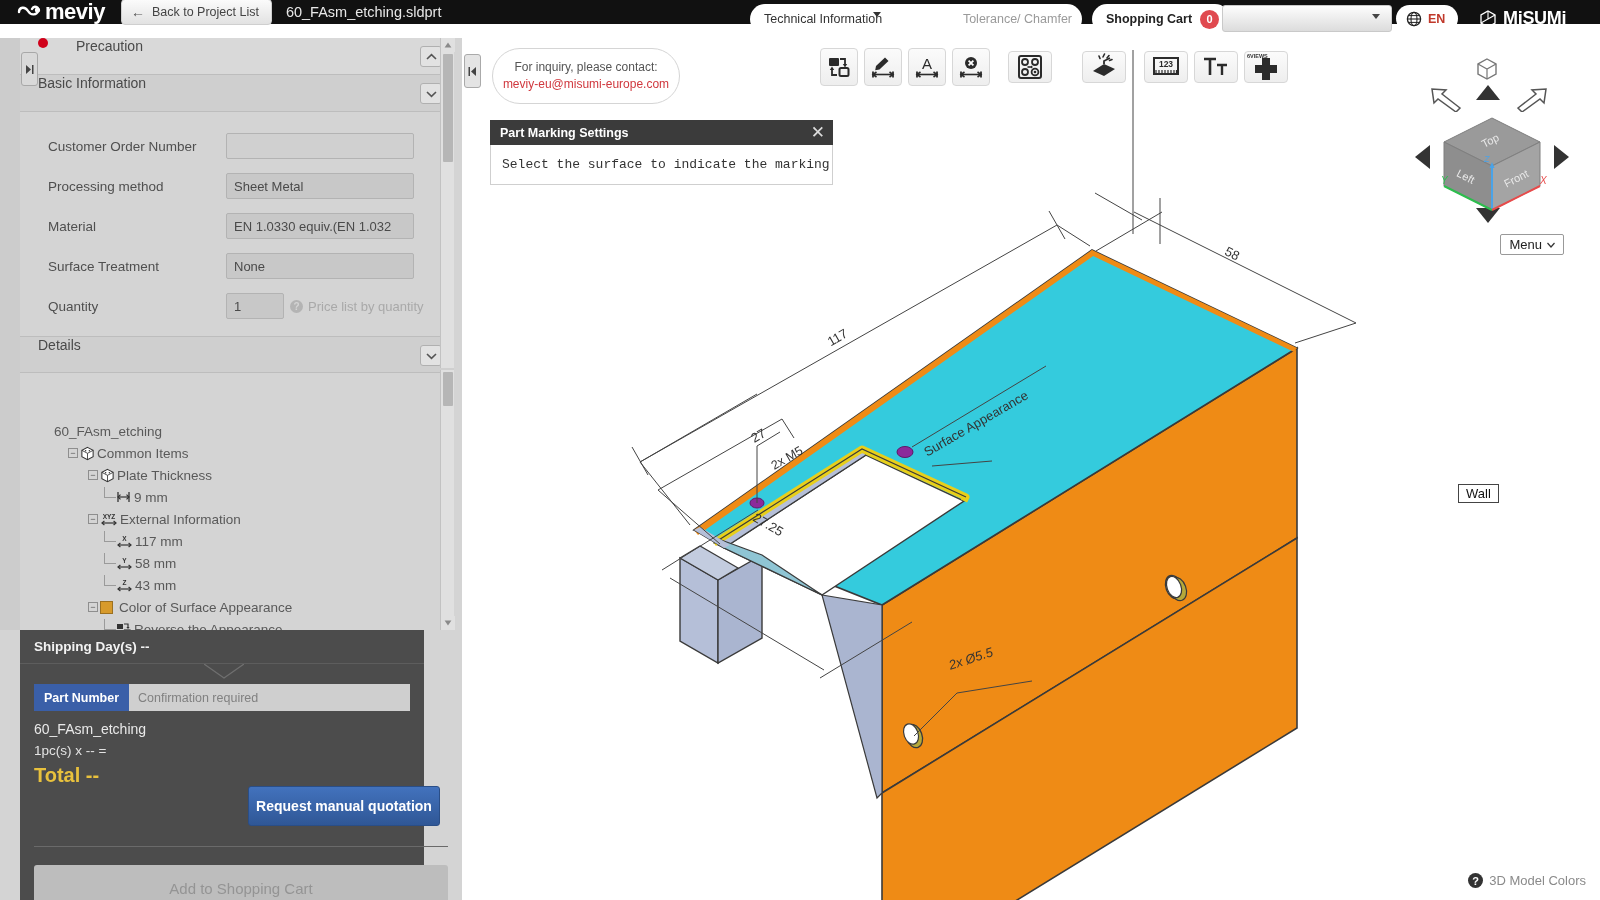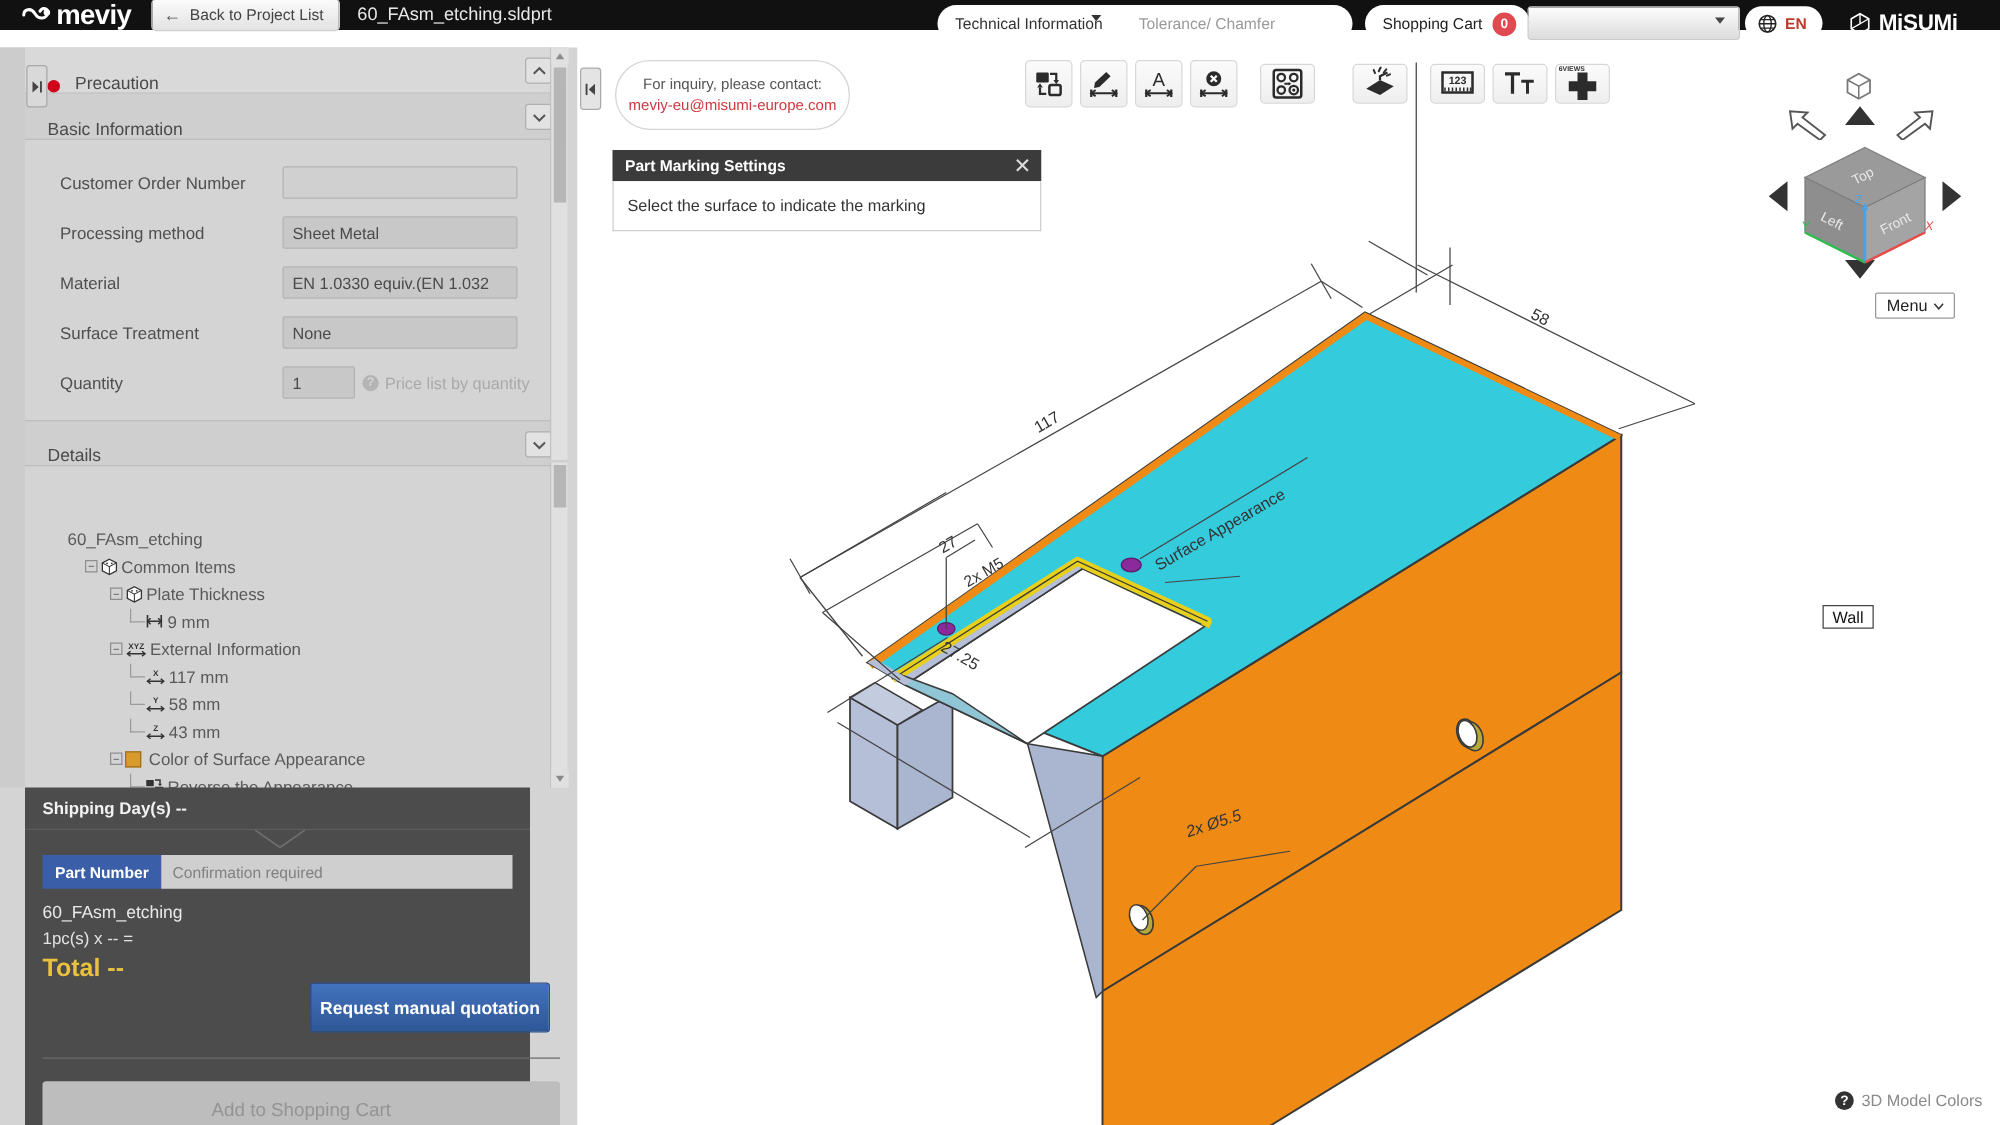--- a/index.html
+++ b/index.html
@@ -34,29 +34,29 @@
     appearance: none; -webkit-appearance: none; border: 0; background: transparent;
     height: 28px; font-size: 12.5px; color: #333; padding: 0 18px 0 14px;
     font-family: "Liberation Sans", sans-serif; cursor: pointer; outline: none;
   }
   #cat-caret { position: absolute; left: 873px; top: 12px; pointer-events: none;
     width: 0; height: 0; border-left: 4px solid transparent; border-right: 4px solid transparent;
     border-top: 5px solid #333; }
   #search-div { width: 1px; height: 20px; background: #bdbdbd; }
   #search-input {
     flex: 1; border: 0; outline: none; height: 28px; padding: 0 10px 0 10px;
-    font-size: 12.5px; color: #333; font-family: "Liberation Sans", sans-serif; background: transparent;
+    font-size: 12.5px; color: #333; font-family: "Liberation Sans", sans-serif; background: transparent; text-align: right;
   }
   #search-input::placeholder { color: #9a9a9a; }
 
   #cart-btn {
     position: absolute; left: 1092px; top: 4px; height: 30px; background: #fff;
     border-radius: 15px; display: flex; align-items: center; padding: 0 11px 0 14px; cursor: pointer;
   }
-  #cart-label { font-size: 12.5px; color: #222; }
+  #cart-label { font-size: 12.5px; color: #222; font-weight: bold; }
   #cart-count {
     margin-left: 8px; width: 19px; height: 19px; border-radius: 50%; background: #e0494f;
     color: #fff; font-size: 11px; display: flex; align-items: center; justify-content: center; font-weight: bold;
   }
   #acct-select {
     position: absolute; left: 1222px; top: 5px; width: 170px; height: 27px;
     appearance: none; -webkit-appearance: none; background: linear-gradient(#fdfdfd,#dcdcdc);
     border: 1px solid #c9c9c9; border-radius: 3px; outline: none; cursor: pointer;
     font-family: "Liberation Sans", sans-serif; font-size: 12px; padding-left: 8px; color: #333;
   }
@@ -75,22 +75,22 @@
   #sidebar { position: absolute; left: 0; top: 38px; width: 462px; height: 862px; background: #d4d4d4; }
   #rail { position: absolute; left: 0; top: 0; width: 20px; height: 592px; background: #cccccc; }
   #rail-toggle {
     position: absolute; left: 21px; top: 14px; width: 17px; height: 34px;
     background: #d9d9d9; border: 1px solid #a8a8a8; border-radius: 3px;
     display: flex; align-items: center; justify-content: center; cursor: pointer; z-index: 4;
   }
   #panel { position: absolute; left: 20px; top: 0; width: 434px; height: 592px; background: #d4d4d4; }
 
   .sect-head {
-    height: 37px; display: flex; align-items: flex-end; padding: 0 12px 0 18px;
-    border-bottom: 1px solid #bdbdbd; position: relative;
+    height: 37px; display: flex; align-items: flex-start; padding: 0 12px 0 18px;
+    border-bottom: 1px solid #bdbdbd; position: relative; gap: 16px;
   }
   #sect-precaution { background: #d9d9d9; }
   #sect-basic { background: #cfcfcf; }
   #sect-details { background: #cfcfcf; border-top: 1px solid #bdbdbd; }
   .sect-title { font-size: 14px; color: #4a4a4a; }
   #precaution-dot { width: 10px; height: 10px; border-radius: 50%; background: #d0021b; margin-right: 12px; }
   .chev-box {
     position: absolute; right: 12px; top: 8px; width: 22px; height: 21px;
     background: #e2e2e2; border: 1px solid #b0b0b0; border-radius: 3px;
     display: flex; align-items: center; justify-content: center; cursor: pointer;
@@ -180,21 +180,21 @@
   }
   #contact-l1 { color: #555; }
   #contact-l2 { color: #d0383e; }
 
   #marking-dialog { position: absolute; left: 28px; top: 82px; width: 343px; z-index: 6; }
   #md-head { height: 25px; background: #3b3b3b; display: flex; align-items: center;
     padding: 0 8px 0 10px; justify-content: space-between; }
   #md-title { color: #fff; font-size: 12.5px; font-weight: bold; }
   #md-close { color: #dcdcdc; font-size: 17px; line-height: 1; cursor: pointer; }
   #md-body { height: 40px; background: #fff; border: 1px solid #cfcfcf; border-top: 0;
-    display: flex; align-items: center; padding-left: 11px; font-size: 13px; color: #333; }
+    display: flex; align-items: center; padding-left: 11px; font-size: 13px; color: #333; font-family: Liberation Mono, monospace; }
 
   #toolbar { position: absolute; left: 358px; top: 10px; display: flex; align-items: center; }
   .tgrp { display: flex; gap: 6px; }
   .tgap { width: 18px; }
   .tbtn {
     width: 38px; height: 38px; background: linear-gradient(#fbfbfb,#eeeeee);
     border: 1px solid #d7d7d7; border-radius: 4px; display: flex; align-items: center;
     justify-content: center; cursor: pointer; position: relative;
   }
   .tbtn.big { width: 44px; height: 32px; }

